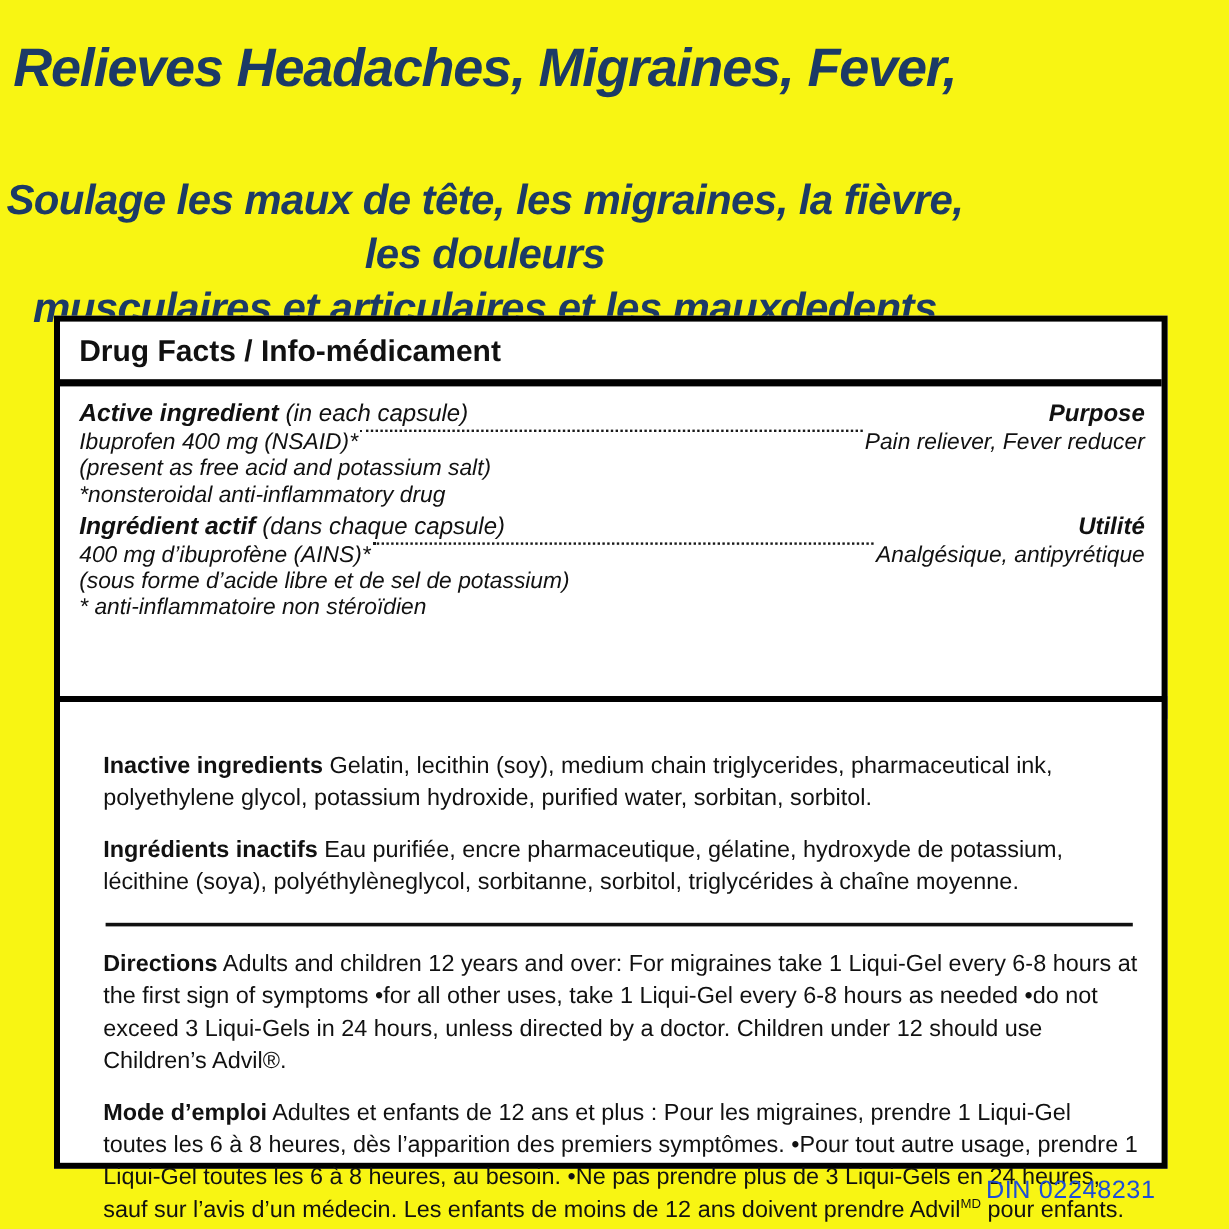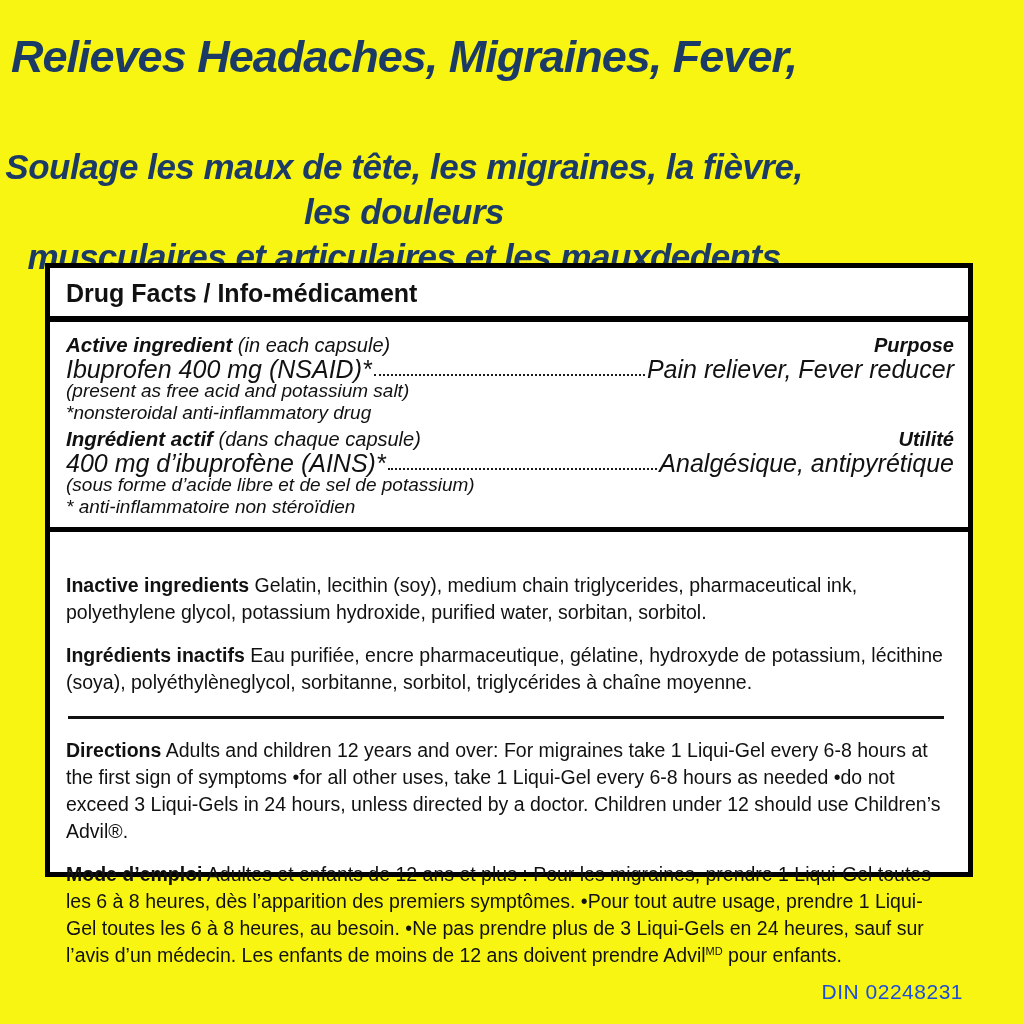--- a/index.html
+++ b/index.html
@@ -21,36 +21,36 @@
   }
   .headline-en{top:30px;font-size:45px;line-height:53px;}
   .headline-fr{top:144px;font-size:35px;line-height:45px;letter-spacing:-0.5px;}
 
   
   .facts-box{
     position:absolute;left:45px;width:928px;
     background:#ffffff;border:5px solid #000;box-sizing:border-box;
   }
   .box-1{top:263px;height:336px;}
-  .box-2{top:527px;height:350px;}
+  .box-2{top:580px;height:394px;padding-left:20px;}
 
   .df-title{
     font-size:25px;font-weight:700;
     padding:11px 14px 8px 16px;
   }
   .df-title-rule{height:6px;background:#000;width:100%;}
 
   .df-body{padding:8px 14px 0 16px;font-size:19px;line-height:22px;font-style:italic;}
 
   .row-heading{display:flex;justify-content:space-between;align-items:baseline;
     font-size:20px;line-height:26px;margin-top:2px;}
   .row-heading .lead b{font-size:20.5px;}
   .row-heading .right{font-weight:700;}
 
-  .leader-row{display:flex;align-items:flex-end;font-size:25px;line-height:22px;}
+  .leader-row{display:flex;align-items:flex-start;font-size:19px;line-height:22px;}
   .leader-row .dots{
     flex:1 1 auto;
     border-bottom:2px dotted #1a1a1a;
     margin:0 2px 4px 2px;
     min-width:30px;
   }
   .note{font-size:19px;line-height:22px;}
 
   
   .box-2 .inner{padding:40px 18px 0 16px;font-size:19.5px;line-height:27px;}

